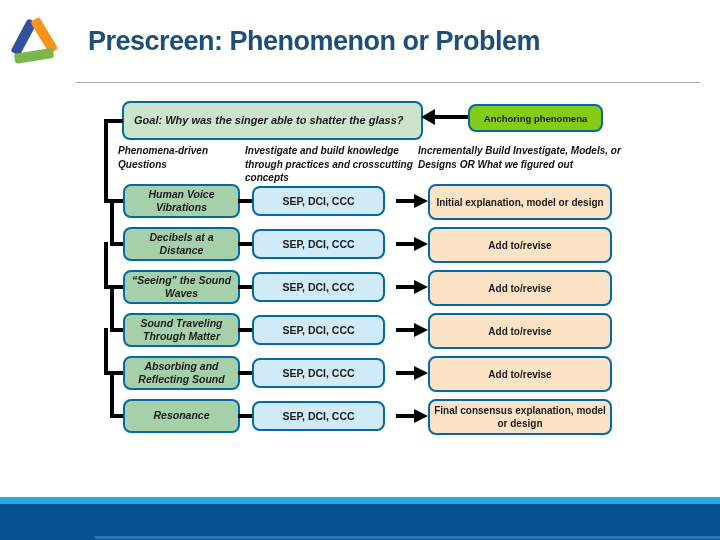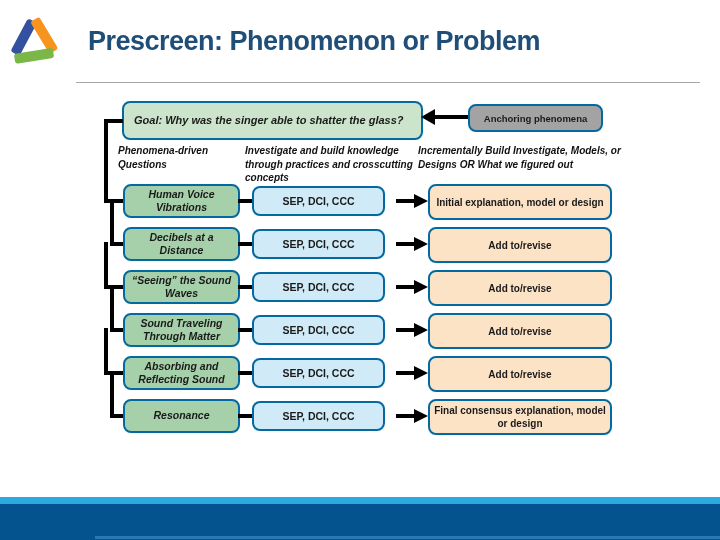--- a/index.html
+++ b/index.html
@@ -9,21 +9,21 @@
   .title{position:absolute;left:78px;top:26px;width:600px;
          font-size:27px;font-weight:bold;letter-spacing:-0.5px;color:#1F4E79;margin-left:10px;}
   .title-rule{position:absolute;left:76px;top:82px;width:624px;height:1px;background:#a6a6a6;}
   .logo{position:absolute;left:6px;top:12px;width:56px;height:56px;}
   
   .box{position:absolute;border:2px solid #0369a1;border-radius:8px;box-sizing:border-box;
        display:flex;align-items:center;justify-content:center;text-align:center;color:#1a1a1a;font-weight:bold;}
   .goal-box{left:122px;top:101px;width:301px;height:39px;background:#cbe4cb;
             font-style:italic;font-size:11px;justify-content:flex-start;text-align:left;
             padding:2px 10px;line-height:1.35;}
-  .anchor-box{left:468px;top:104px;width:135px;height:28px;background:#a3a3a3;font-size:9.5px;}
+  .anchor-box{left:468px;top:104px;width:135px;height:28px;background:#84cc16;font-size:9.5px;}
   .qbox{left:123px;width:117px;height:34px;background:#a6d0a9;font-style:italic;
         font-size:10.5px;line-height:1.25;padding:0 6px;}
   .pbox{left:252px;width:133px;height:30px;background:#d0eaf7;font-size:10.5px;}
   .obox{left:428px;width:184px;height:34px;background:#fce3c6;font-size:10px;line-height:1.3;padding:16px 4px;}
   
   .col-head{position:absolute;top:144px;font-size:10px;font-weight:bold;font-style:italic;
             text-align:left;color:#111;line-height:1.35;}
   
   .line{position:absolute;background:#000;}
   .arr-right{position:absolute;width:0;height:0;border-top:7px solid transparent;

